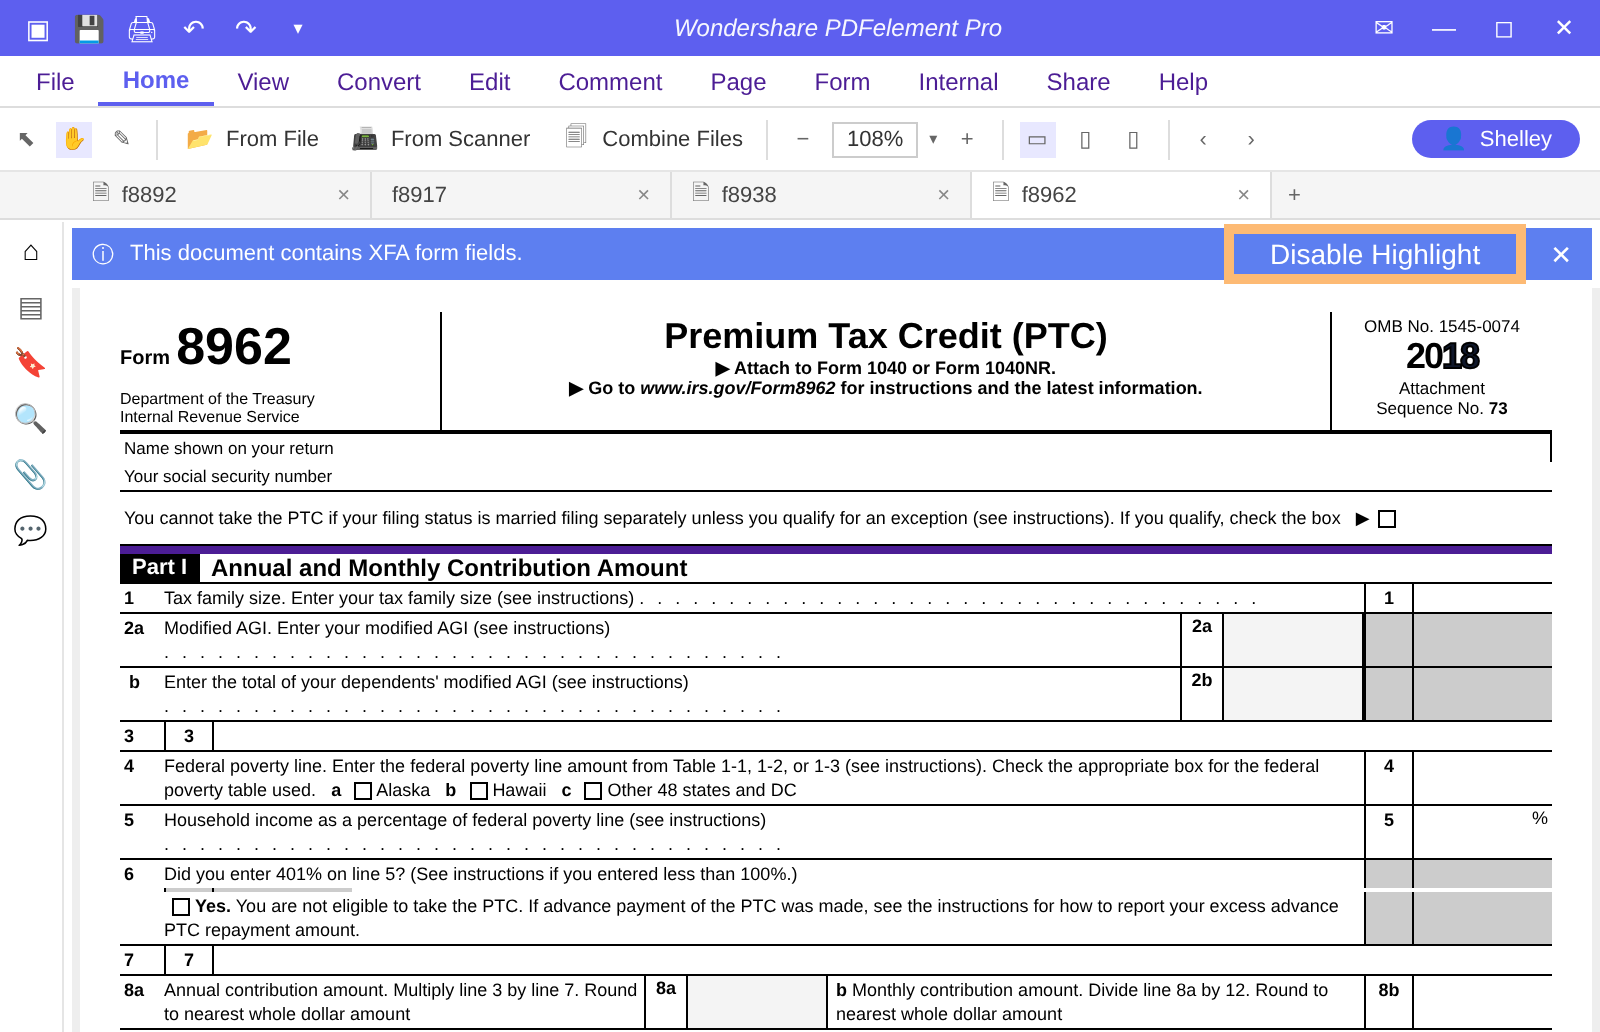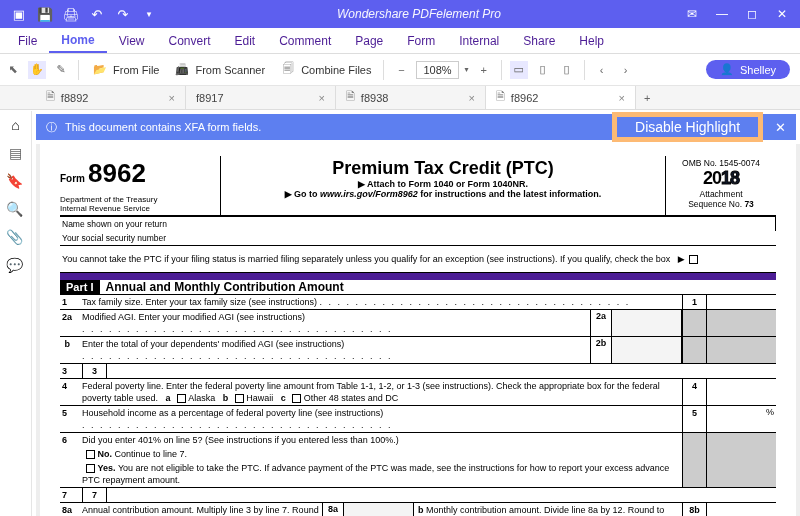--- a/index.html
+++ b/index.html
@@ -53,21 +53,21 @@
 .fh-right .yr { font-size: 18px; font-weight: 800; letter-spacing: -1px; }
 .fh-right .yr .o { color: #0f172a; -webkit-text-stroke: 1px #000; }
 
 .row2 { display: flex; border-bottom: 1px solid #000; font-size: 8.5px; flex-direction: column; }
 .row2 .l { flex: 1; padding: 2px; border-right: 1px solid #000; }
 .row2 .r { flex: 1; padding: 2px; }
 
 .note { font-size: 9px; padding: 8px 2px; border-bottom: 1px solid #000; }
 .cbx { display: inline-block; width: 9px; height: 9px; border: 1px solid #000; vertical-align: middle; margin-left: 4px; }
 
-.part-hdr { display: flex; align-items: flex-end; border-bottom: 1px solid #000; border-top: 7px solid #4c1d95; }
+.part-hdr { display: flex; align-items: flex-end; border-bottom: 1px solid #000; border-top: 4px solid #4c1d95; }
 .part-hdr .tag { background: #000; color: #fff; font-weight: 700; padding: 1px 6px; font-size: 11px; }
 .part-hdr .txt { font-weight: 700; font-size: 12px; padding-left: 6px; }
 
 .frow { display: flex; font-size: 9px; border-bottom: 1px solid #000; line-height: 12px; }
 .frow .n { width: 22px; padding: 1px 2px; font-weight: 700; text-align: left; }
 .frow .t { flex: 1; padding: 1px 2px 1px 0; }
 .frow .bn { width: 24px; border-left: 1px solid #000; text-align: center; font-weight: 700; padding: 1px; }
 .frow .box { width: 70px; border-left: 1px solid #000; background: #f4f4f4; }
 .frow .box.blank { background: #fff; }
 .frow .box.gray { background: #ccc; }
@@ -266,21 +266,20 @@
       </div>
 
     <div class="frow" style="border-bottom:none;">
         <div class="n">6</div>
         <div class="t"><span>Did you enter 401% on line 5? (See instructions if you entered less than 100%.)</span></div>
         <div class="bn" style="background:#ccc;border-bottom:none;"></div>
         <div class="box gray"></div>
       </div>
     <div class="frow" style="border-bottom:none;">
         <div class="n"></div>
-        <div class="t"><span class="cbx"></span> <b>No.</b><span> Continue to line 7.</span></div>
         <div class="bn" style="background:#ccc;"></div>
         <div class="box gray"></div>
       </div>
     <div class="frow">
         <div class="n"></div>
         <div class="t"><span class="cbx"></span> <b>Yes.</b><span> You are not eligible to take the PTC. If advance payment of the PTC was made, see the instructions for how to report your excess advance PTC repayment amount.</span></div>
         <div class="bn" style="background:#ccc;"></div>
         <div class="box gray"></div>
       </div>
 

